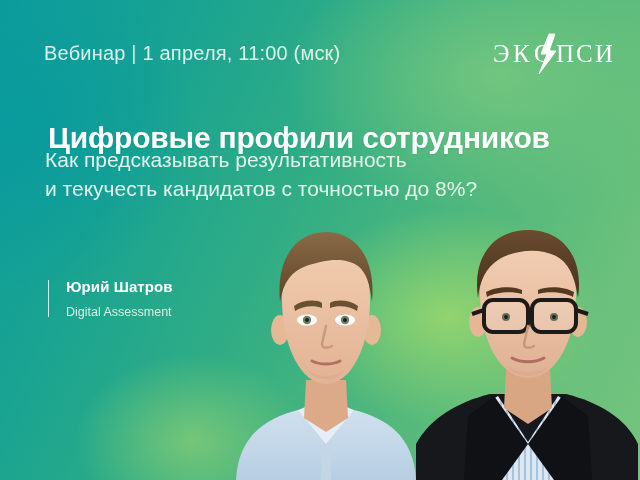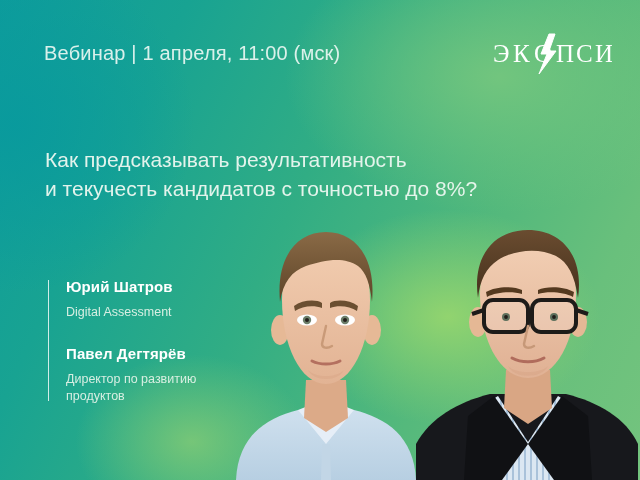--- a/index.html
+++ b/index.html
@@ -62,21 +62,21 @@
   
   .speakers{
     position:absolute;left:48px;top:278px;
     padding-left:18px;
     z-index:6;
   }
   .speakers:before{
     content:"";position:absolute;left:0;top:2px;bottom:4px;
     width:1px;background:rgba(255,255,255,.80);
   }
-  .speaker{margin-bottom:24px;}
+  .speaker{margin-bottom:16px;}
   .speaker:last-child{margin-bottom:0;}
   .sp-name{
     font-size:15px;font-weight:bold;color:#ffffff;
     letter-spacing:.1px;margin-bottom:9px;white-space:nowrap;
   }
   .sp-role{
     font-size:12.5px;line-height:17px;color:#e6f5ea;opacity:.92;
   }
   .sp-role div{white-space:nowrap;}
 
@@ -111,40 +111,34 @@
         <text x="64" y="30">П</text>
         <text x="84" y="30">С</text>
         <text x="103" y="30">И</text>
       </g>
       <polygon fill="#ffffff" points="57,2 49,22 55,22 47,42 64,19 57,19 63,2" stroke="#ffffff" stroke-width="1" stroke-linejoin="round"></polygon>
     </svg>
   </div>
 
   <div class="kicker">Вебинар | 1  апреля, 11:00 (мск)</div>
 
+  <h1 class="title">Цифровые профили сотрудников</h1>
 
   <div class="subtitle">
     <div>Как предсказывать результативность</div>
     <div>и текучесть кандидатов с точностью до 8%?</div>
   </div>
 
   <div class="speakers">
     <div class="speaker">
       <div class="sp-name">Юрий Шатров</div>
       <div class="sp-role">
         <div>Digital Assessment</div>
       </div>
     </div>
-    <div class="speaker">
-      <div class="sp-name">Павел Дегтярёв</div>
-      <div class="sp-role">
-        <div>Директор по развитию</div>
-        <div>продуктов</div>
-      </div>
-    </div>
   </div>
 
   <div class="people">
 
     <div class="person p-left">
       <svg viewBox="0 0 196 258" xmlns="http://www.w3.org/2000/svg">
         <defs>
           <linearGradient id="shirtL" x1="0" y1="0" x2="0" y2="1">
             <stop offset="0" stop-color="#cfe0ee"></stop>
             <stop offset="1" stop-color="#b7cfe2"></stop>

